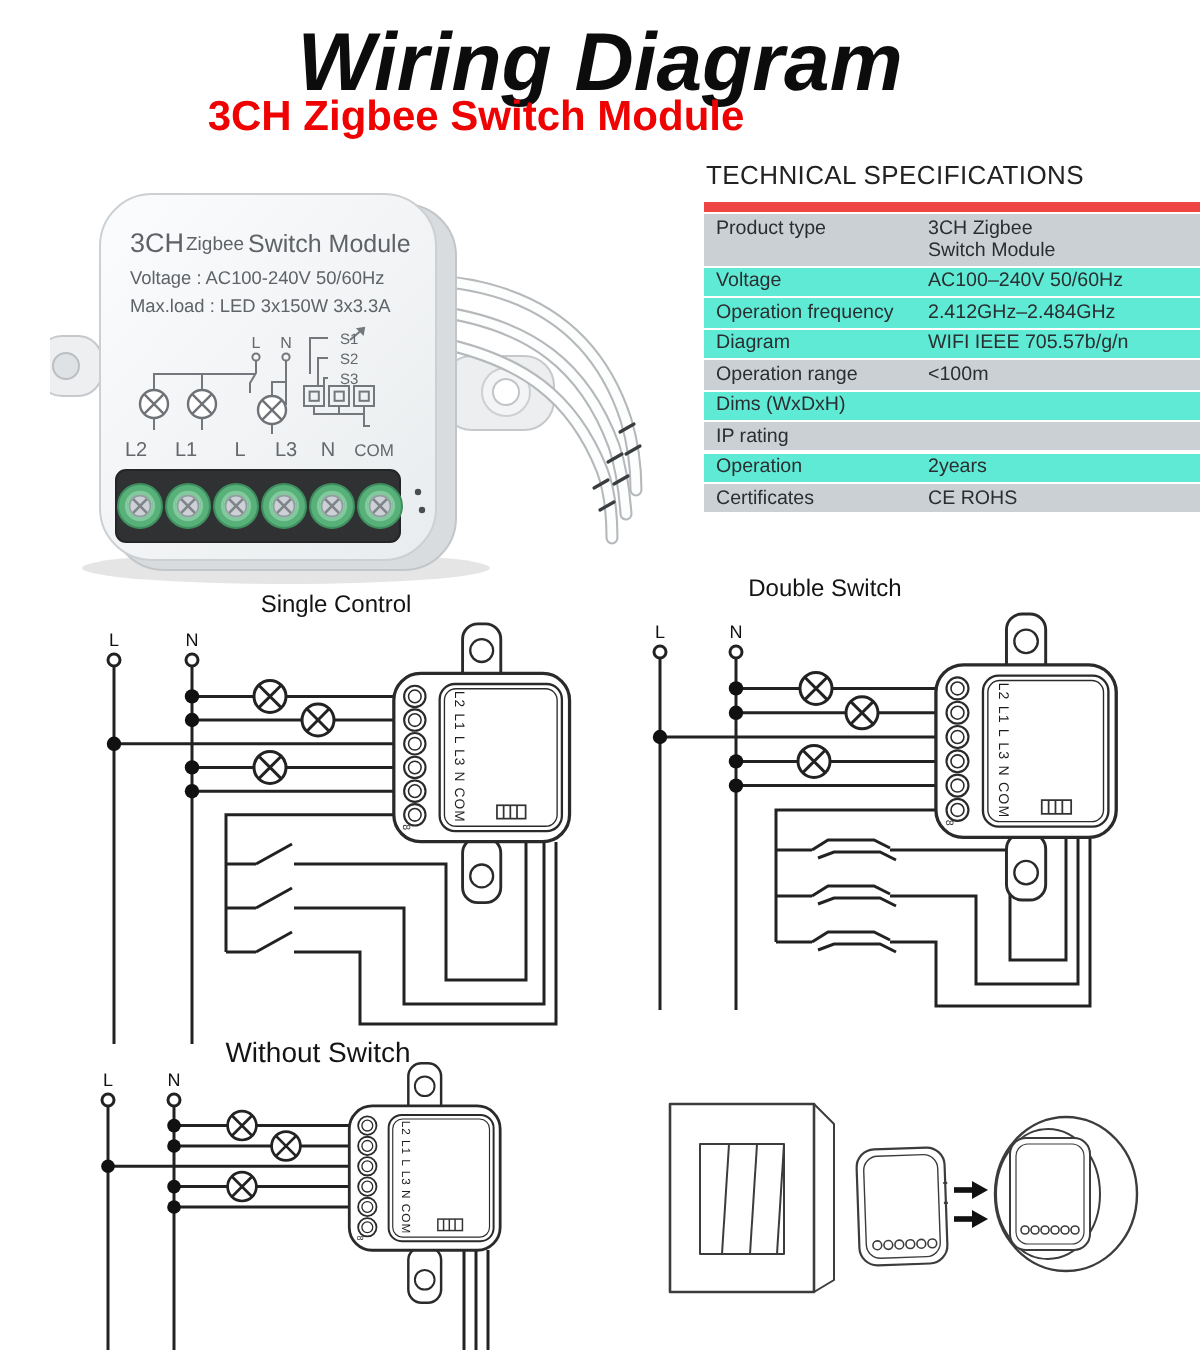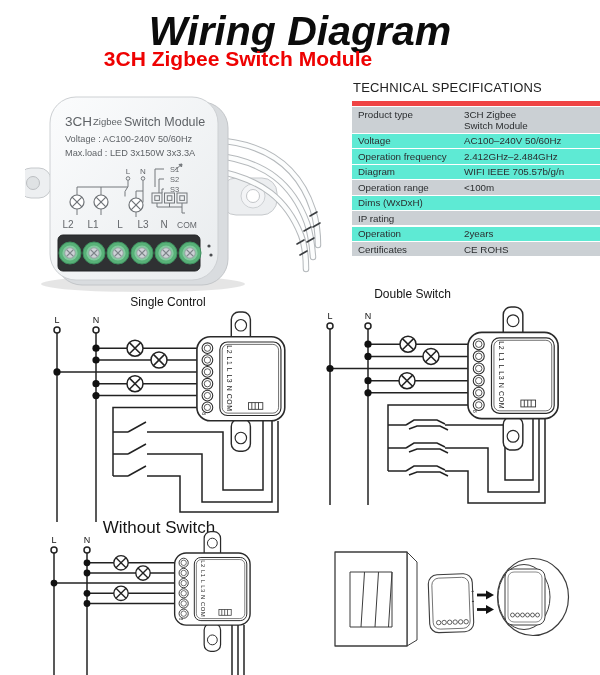--- a/index.html
+++ b/index.html
@@ -16,21 +16,21 @@
   .srow{display:flex;margin-top:1.2px;color:#2b2e30;}
   .srow.dark{background:#cbd0d4;}
   .srow.light{background:#5eead4;}
   .slabel{width:92px;padding:1.5px 4px 1.5px 6px;font-size:9.8px;line-height:1.15;}
   .sval{flex:1;padding:1.5px 4px 1.5px 10px;font-size:9.8px;line-height:1.15;}
   .sval2:empty{display:none;}
   
   .diag-title{position:absolute;text-align:center;color:#141414;}
   .t-single{left:78px;top:295px;width:180px;font-size:12px;}
   .t-double{left:322px;top:287px;width:181px;font-size:12px;}
-  .t-without{left:69px;top:518px;width:180px;font-size:17px;}
+  .t-without{left:69px;top:518px;width:180px;font-size:14px;}
   
   svg{position:absolute;}
   .wire{stroke:#222;stroke-width:1.5;fill:none;}
   .dot{fill:#111;stroke:none;}
   .dtext{font-family:"Liberation Sans",sans-serif;font-size:9px;fill:#111;}
   .mod-stroke{stroke:#2a2a2a;fill:#fff;}
   .iart{stroke:#3c3c3c;fill:#fff;}
 </style>
 </head>
 <body>

